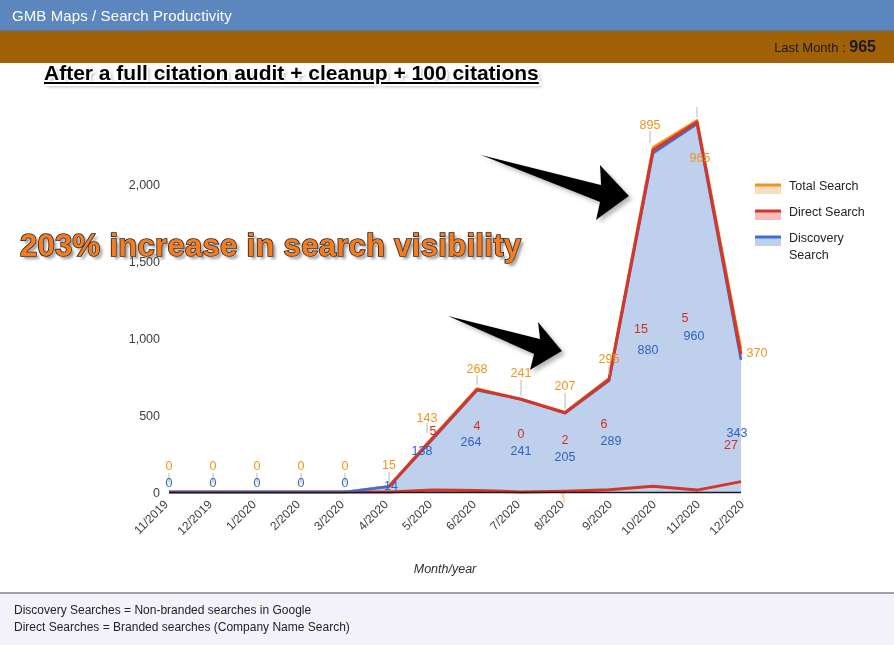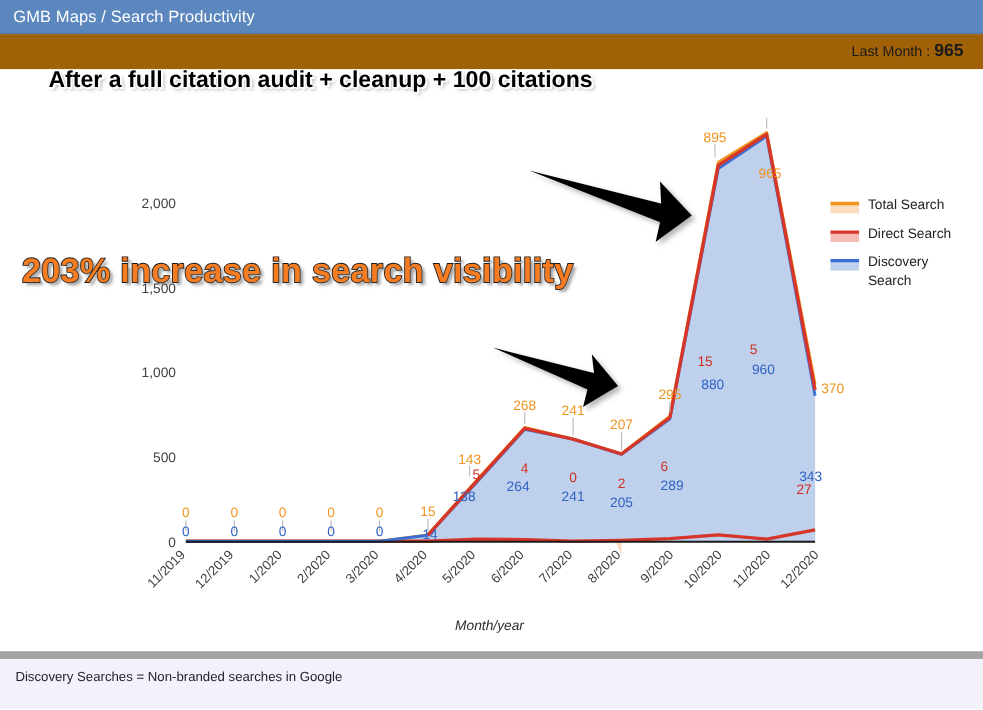--- a/index.html
+++ b/index.html
@@ -46,20 +46,21 @@
     position:absolute;
     font-weight:bold;
     color:#000000;
     white-space:nowrap;
     text-shadow:
        2px 2px 0 rgba(255,255,255,.95),
       -1px -1px 0 rgba(255,255,255,.95),
        1px -1px 0 rgba(255,255,255,.95),
       -1px  1px 0 rgba(255,255,255,.95),
        3px 3px 3px rgba(120,120,120,.55);
+    text-decoration: underline;
   }
   #hl1{left:44px;top:-2px;font-size:21px;}
   #hl2{left:50px;top:42px;font-size:19px;}
 
   .bigcallout{
     position:absolute;left:20px;top:165px;
     font-size:31px;font-weight:bold;font-style:normal;
     color:#f57c20;
     white-space:nowrap;
     letter-spacing:.3px;
@@ -76,21 +77,21 @@
   .axtitle{font-family:"Liberation Sans",sans-serif;font-size:12.5px;fill:#2e2e2e;font-style:italic;}
   .dl-total{font-family:"Liberation Sans",sans-serif;font-size:12.5px;fill:#f0941f;}
   .dl-direct{font-family:"Liberation Sans",sans-serif;font-size:12.5px;fill:#cf2f23;}
   .dl-disc{font-family:"Liberation Sans",sans-serif;font-size:12.5px;fill:#2f62c4;}
   .leg{font-family:"Liberation Sans",sans-serif;font-size:12.5px;fill:#242424;}
 
   
   .footer{
     position:absolute;left:0;top:592px;width:894px;height:53px;
     background:#f3f2fa;
-    border-top:7px solid #a3a3a3;
+    border-top:2px solid #a3a3a3;
     box-sizing:border-box;
     padding:8px 0 0 14px;
   }
   .footer div{font-size:12px;color:#22222e;line-height:17px;white-space:nowrap;}
 </style>
 </head>
 <body>
 
 <div id="app">
 
@@ -234,15 +235,16 @@
       <path filter="url(#shadow)" fill="#060606" d="M448,253 L540,276 L538,259 L562,288 L530,307 L534,291 Z"></path>
     </svg>
 
     <div class="headline" id="hl1">After a full citation audit + cleanup + 100 citations</div>
 
     <div class="bigcallout">203% increase in search visibility</div>
   </div>
 
   <div class="footer">
     <div>Discovery Searches = Non-branded searches in Google</div>
+    <div>Direct Searches = Branded searches (Company Name Search)</div>
   </div>
 
 </div>
 
 </body></html>

